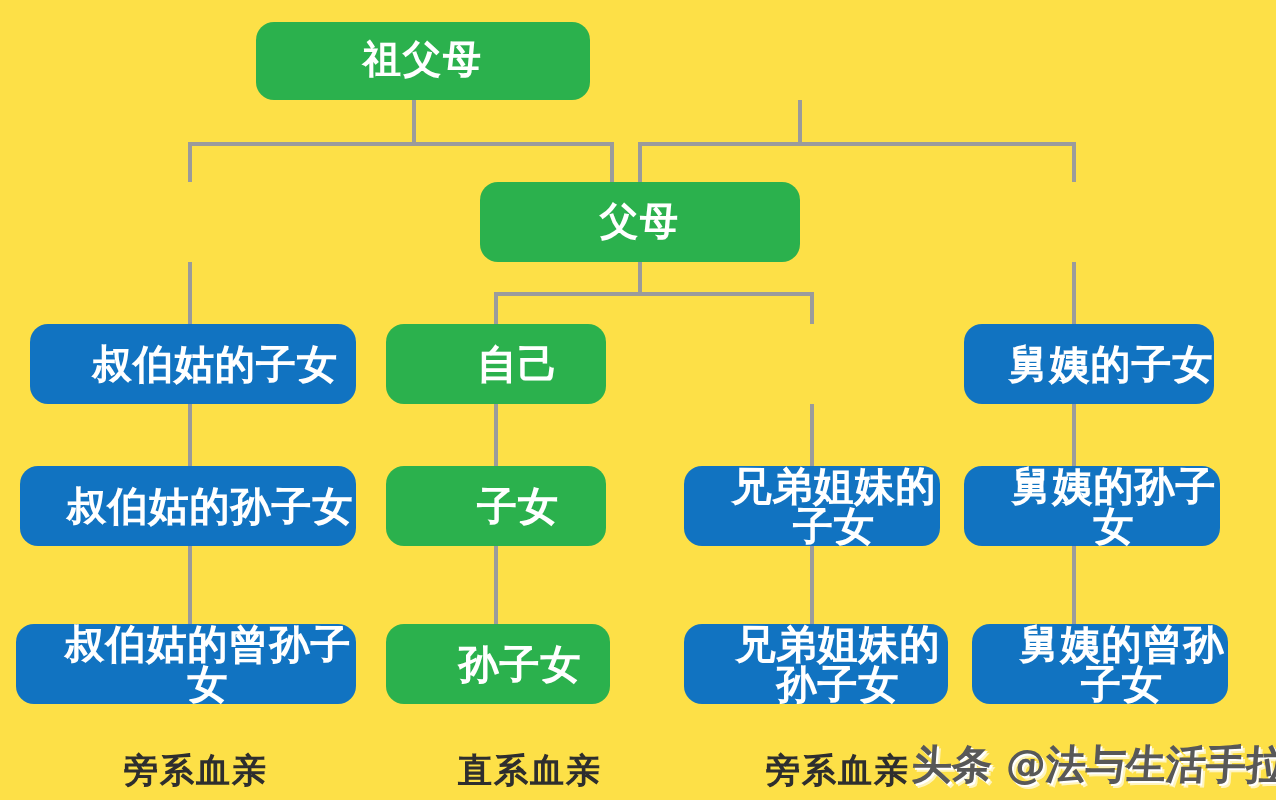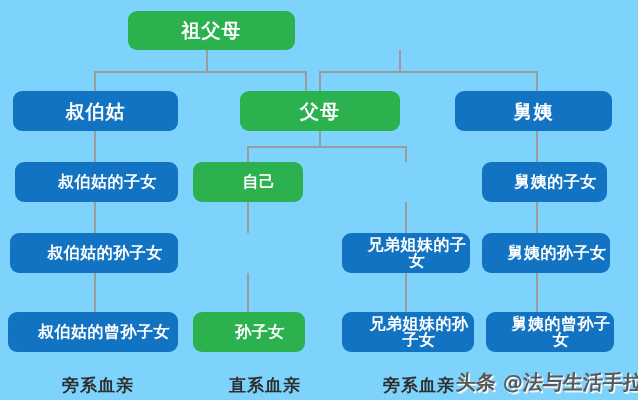--- a/index.html
+++ b/index.html
@@ -3,38 +3,38 @@
 <meta charset="utf-8">
 <style>
   html,body{margin:0;padding:0;}
   body{
     font-family:"DejaVu Sans","Liberation Sans",sans-serif;
     background:#ffffff;
   }
   #stage{
     position:relative;
     width:638px;height:400px;
-    background:#7dd3fc;
+    background:#fde047;
     overflow:hidden;
   }
   .node{
     position:absolute;
     box-sizing:border-box;
     display:flex;align-items:center;justify-content:center;
     border-radius:9px;
     color:#ffffff;
     font-weight:bold;
     letter-spacing:1px;
     text-align:center;
     line-height:1;
   }
   .node.direct{background:#2bb14d;}
   .node.collateral{background:#1173c1;}
   .fs-lg{font-size:19px;}
-  .fs-md{font-size:16px;letter-spacing:0.5px;padding-left:22px;}
+  .fs-md{font-size:20px;letter-spacing:0.5px;padding-left:22px;}
   .line{position:absolute;background:#9b9b9b;}
   .line.v{width:2px;}
   .line.h{height:2px;}
   .footer-label{
     position:absolute;
     top:374px;height:22px;
     display:flex;align-items:center;justify-content:center;
     font-size:17px;font-weight:bold;color:#2e2e2e;
     letter-spacing:1px;
   }
@@ -50,29 +50,28 @@
     white-space:nowrap;
   }
 </style>
 </head>
 <body>
 
 <div id="stage">
 
   <div class="node direct fs-lg" style="left:128px;top:11px;width:167px;height:39px;">祖父母</div>
 
-  <div class="node collateral fs-lg" style="left:13px;top:91px;width:165px;height:40px;">叔伯姑</div>
   <div class="node direct fs-lg" style="left:240px;top:91px;width:160px;height:40px;">父母</div>
-  <div class="node collateral fs-lg" style="left:455px;top:91px;width:157px;height:40px;">舅姨</div>
 
   <div class="node collateral fs-md" style="left:15px;top:162px;width:163px;height:40px;">叔伯姑的子女</div>
   <div class="node direct fs-md" style="left:193px;top:162px;width:110px;height:40px;">自己</div>
   <div class="node collateral fs-md" style="left:482px;top:162px;width:125px;height:40px;">舅姨的子女</div>
 
   <div class="node collateral fs-md" style="left:10px;top:233px;width:168px;height:40px;">叔伯姑的孙子女</div>
+  <div class="node direct fs-md" style="left:193px;top:233px;width:110px;height:40px;">子女</div>
   <div class="node collateral fs-md" style="left:342px;top:233px;width:128px;height:40px;">兄弟姐妹的子女</div>
   <div class="node collateral fs-md" style="left:482px;top:233px;width:128px;height:40px;">舅姨的孙子女</div>
 
   <div class="node collateral fs-md" style="left:8px;top:312px;width:170px;height:40px;">叔伯姑的曾孙子女</div>
   <div class="node direct fs-md" style="left:193px;top:312px;width:112px;height:40px;">孙子女</div>
   <div class="node collateral fs-md" style="left:342px;top:312px;width:132px;height:40px;">兄弟姐妹的孙子女</div>
   <div class="node collateral fs-md" style="left:486px;top:312px;width:128px;height:40px;">舅姨的曾孙子女</div>
 
   <div class="line v" style="left:206px;top:50px;height:23px;"></div>
   <div class="line v" style="left:399px;top:50px;height:23px;"></div>

